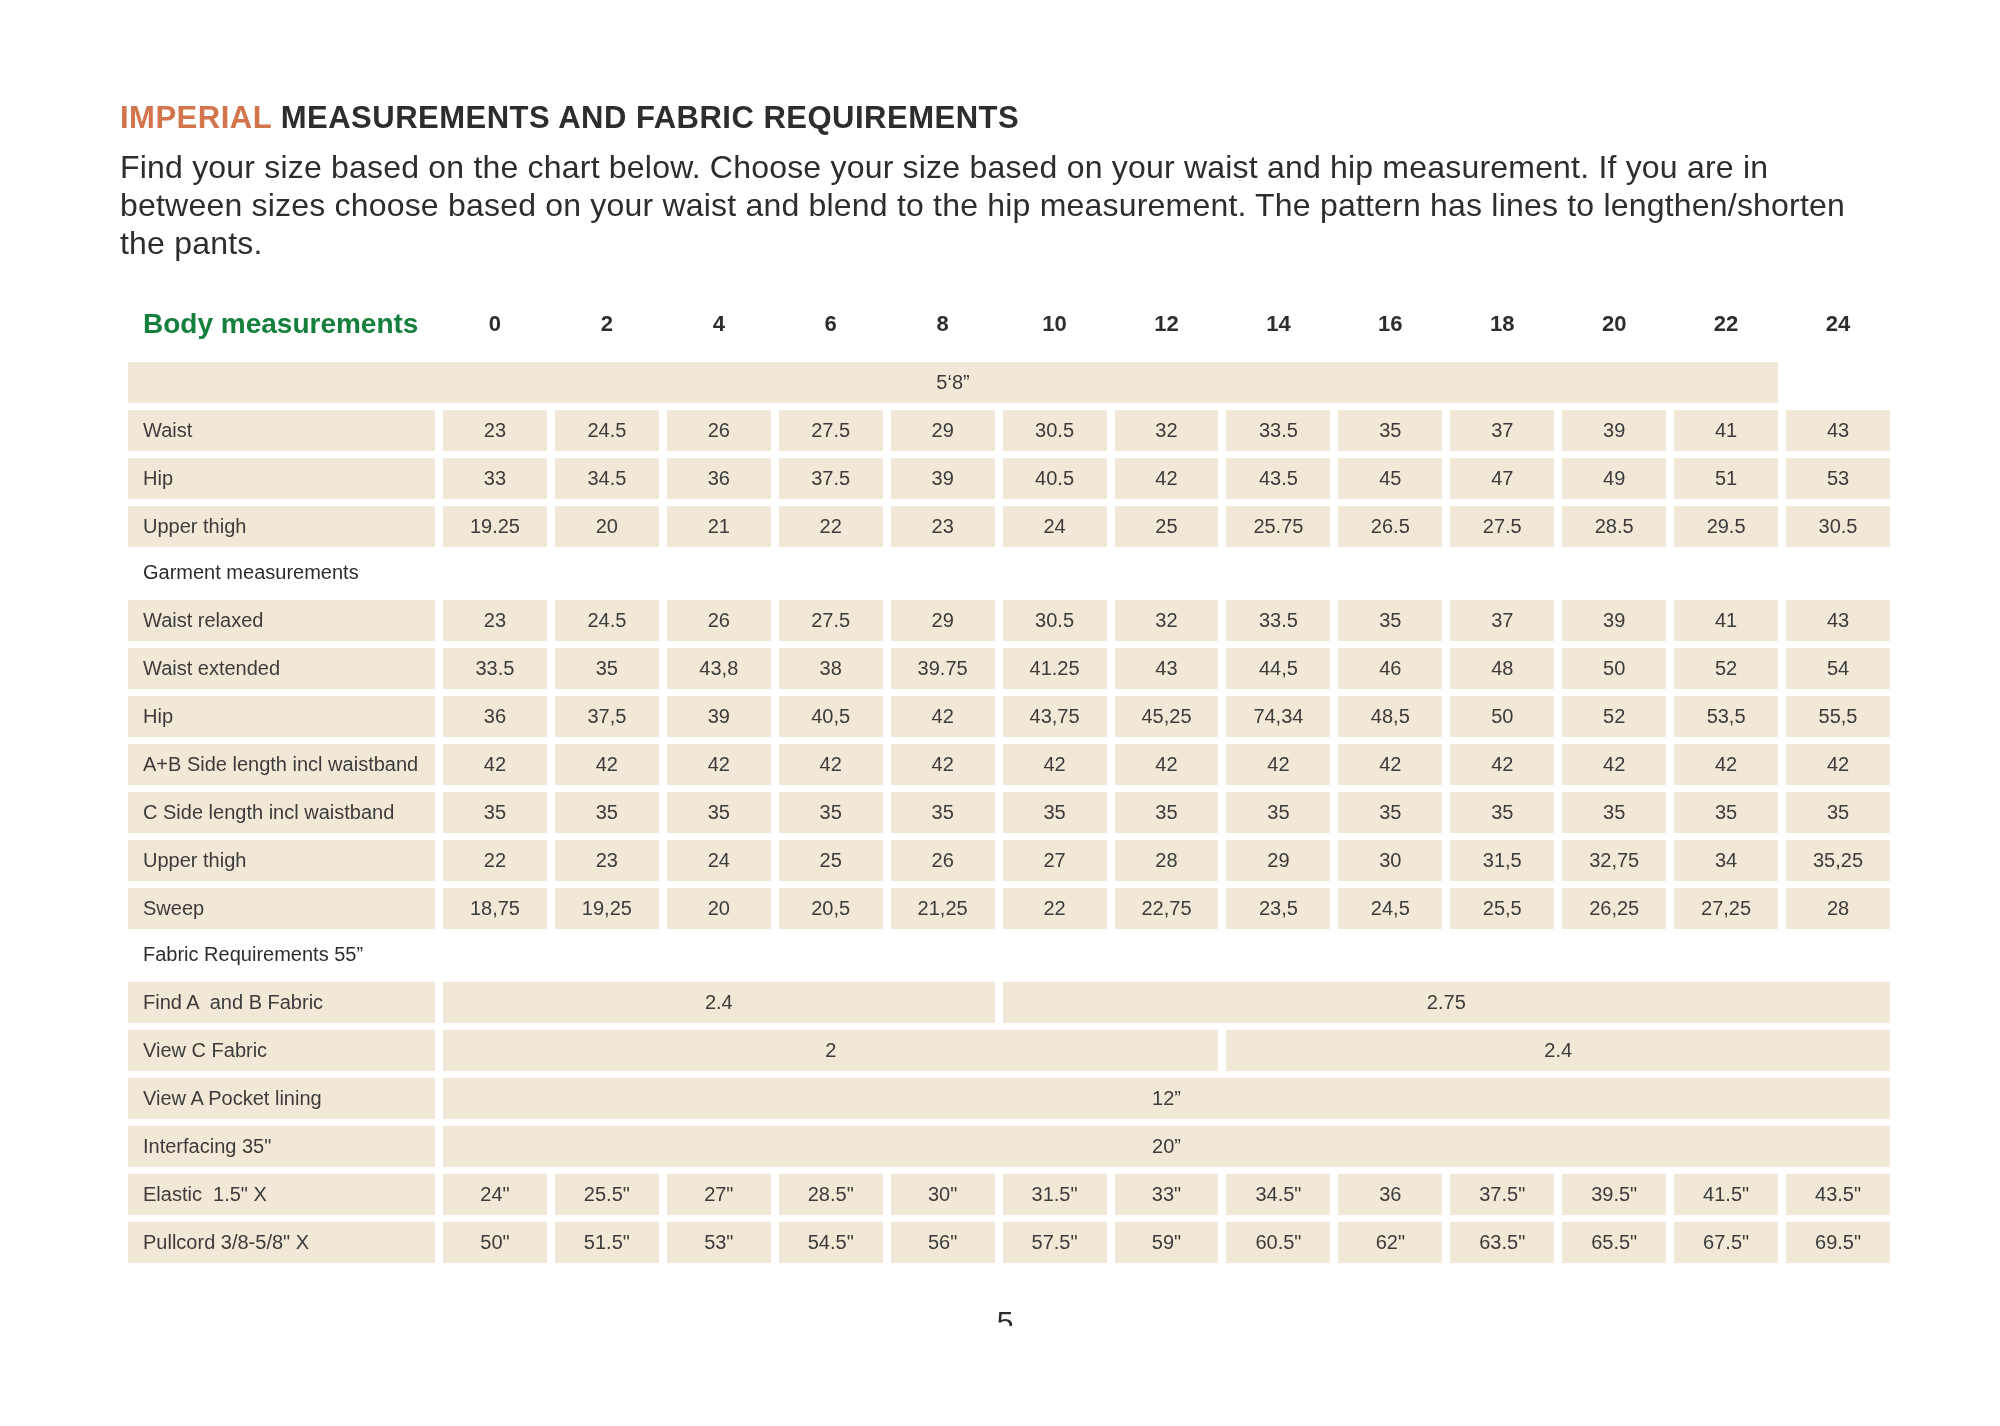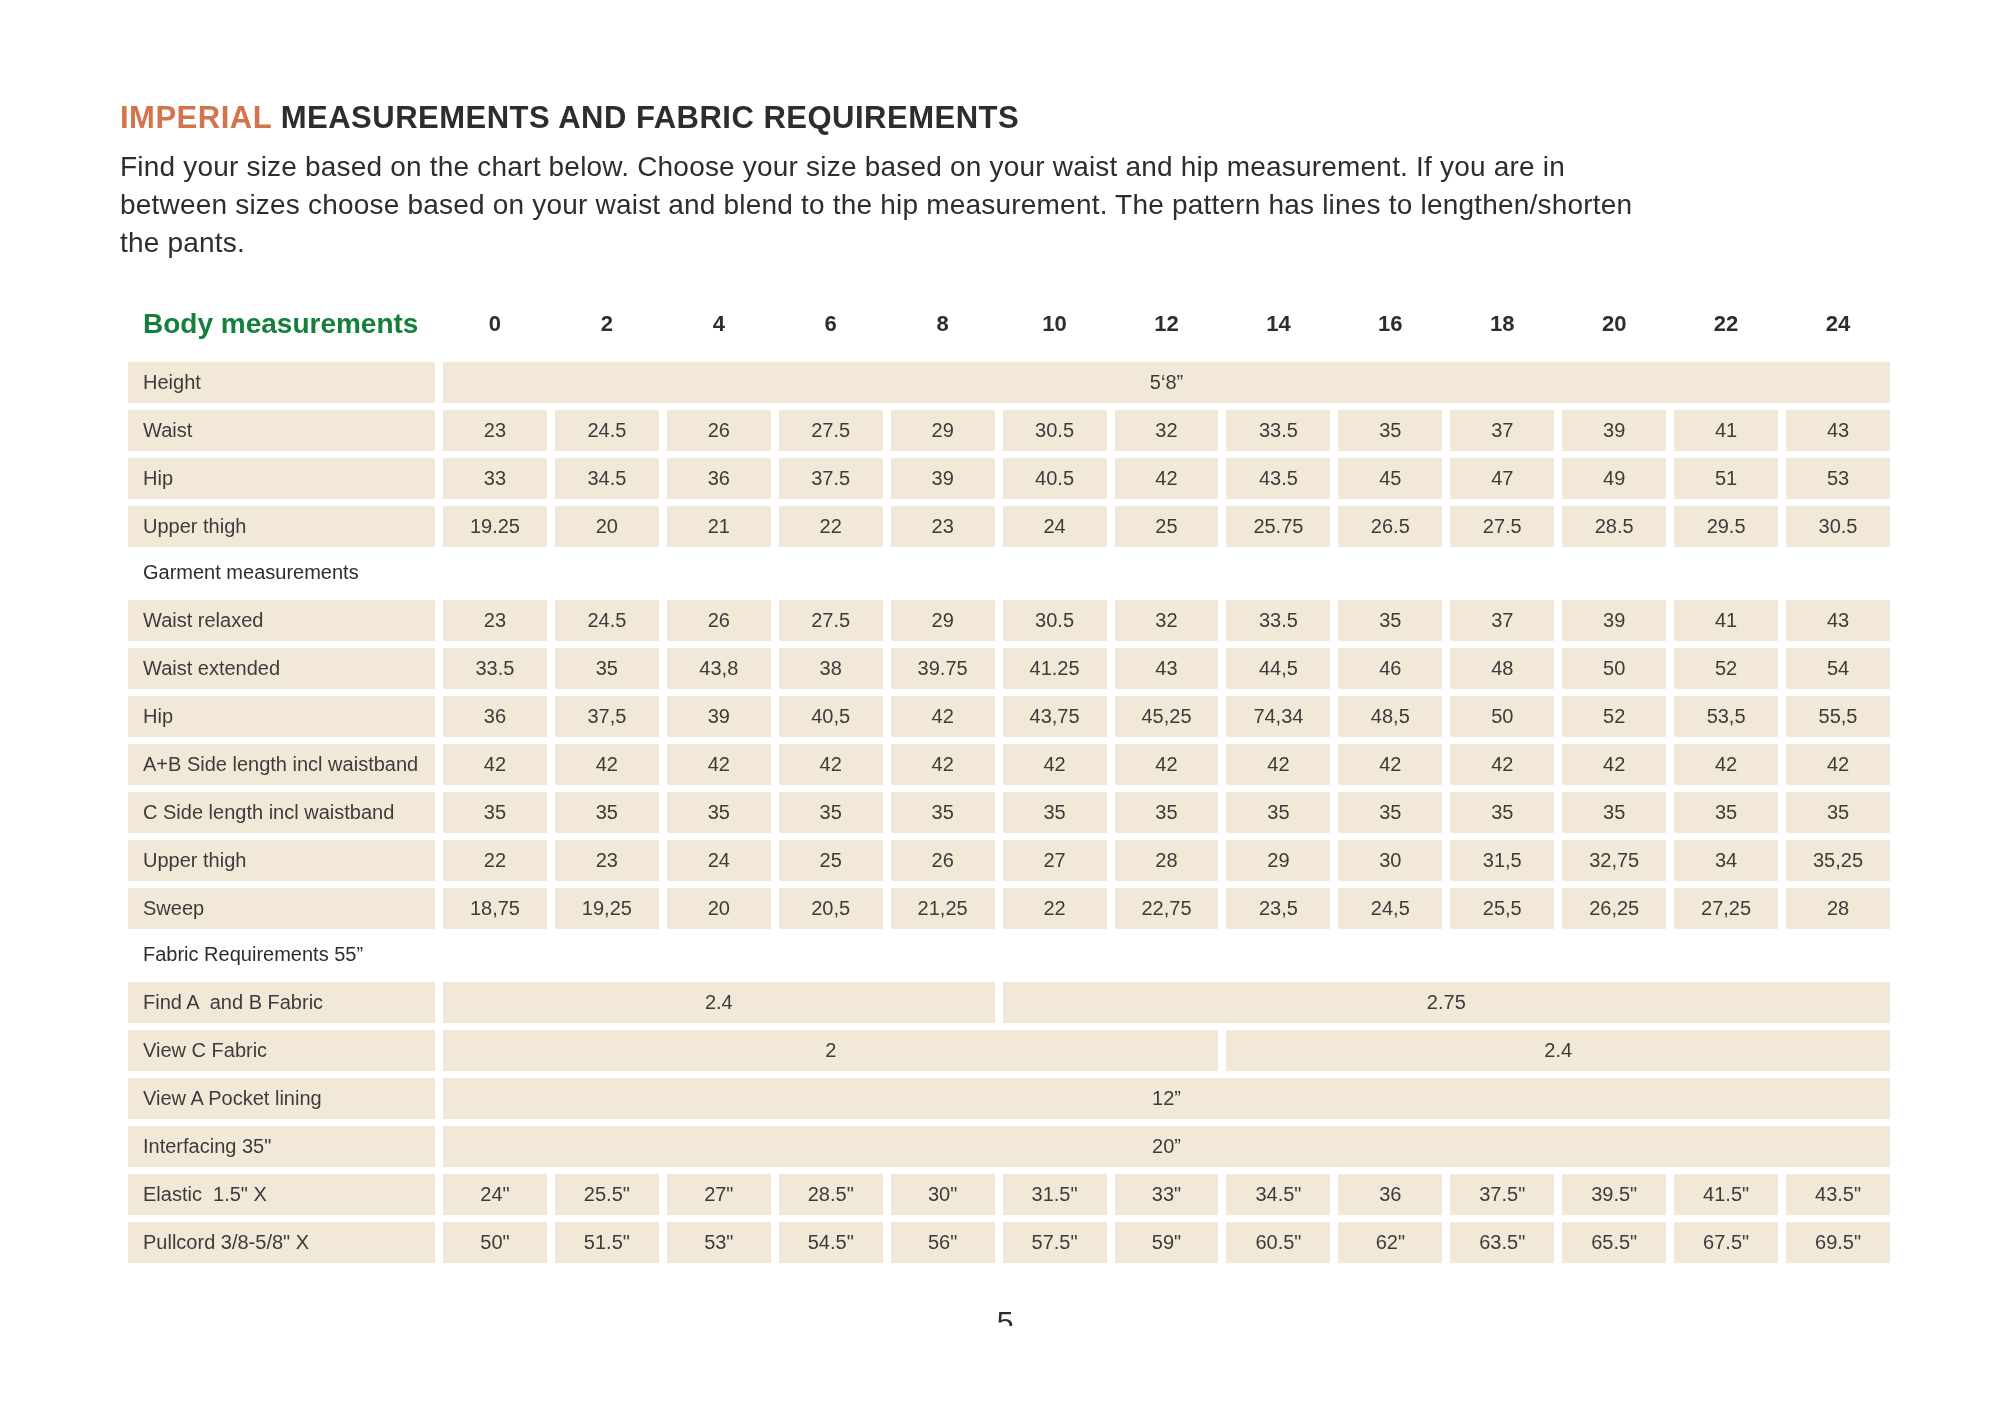--- a/index.html
+++ b/index.html
@@ -18,21 +18,21 @@
     margin: 0 0 12px 0;
     font-size: 31px;
     line-height: 36px;
     font-weight: 700;
     letter-spacing: 0.5px;
     color: #2d2d2d;
   }
   .title .accent { color: var(--accent, #d2744c); }
   .intro { margin: 0; }
   .intro-line {
-    font-size: 28px;
+    font-size: 32px;
     line-height: 38px;
     color: #2d2d2d;
     letter-spacing: 0.2px;
     white-space: pre;
   }
   .size-table {
     margin-left: 8px;
     margin-top: 46px;
     width: 1762px;
   }
@@ -103,21 +103,20 @@
         <div class="hsize">10</div>
         <div class="hsize">12</div>
         <div class="hsize">14</div>
         <div class="hsize">16</div>
         <div class="hsize">18</div>
         <div class="hsize">20</div>
         <div class="hsize">22</div>
         <div class="hsize">24</div>
       </div>
       <div class="trow">
-        <div class="cell label">Height</div>
         <div class="cell" style="grid-column: span 13;">5‘8”</div>
       </div>
       <div class="trow">
         <div class="cell label">Waist</div>
         <div class="cell">23</div>
         <div class="cell">24.5</div>
         <div class="cell">26</div>
         <div class="cell">27.5</div>
         <div class="cell">29</div>
         <div class="cell">30.5</div>

